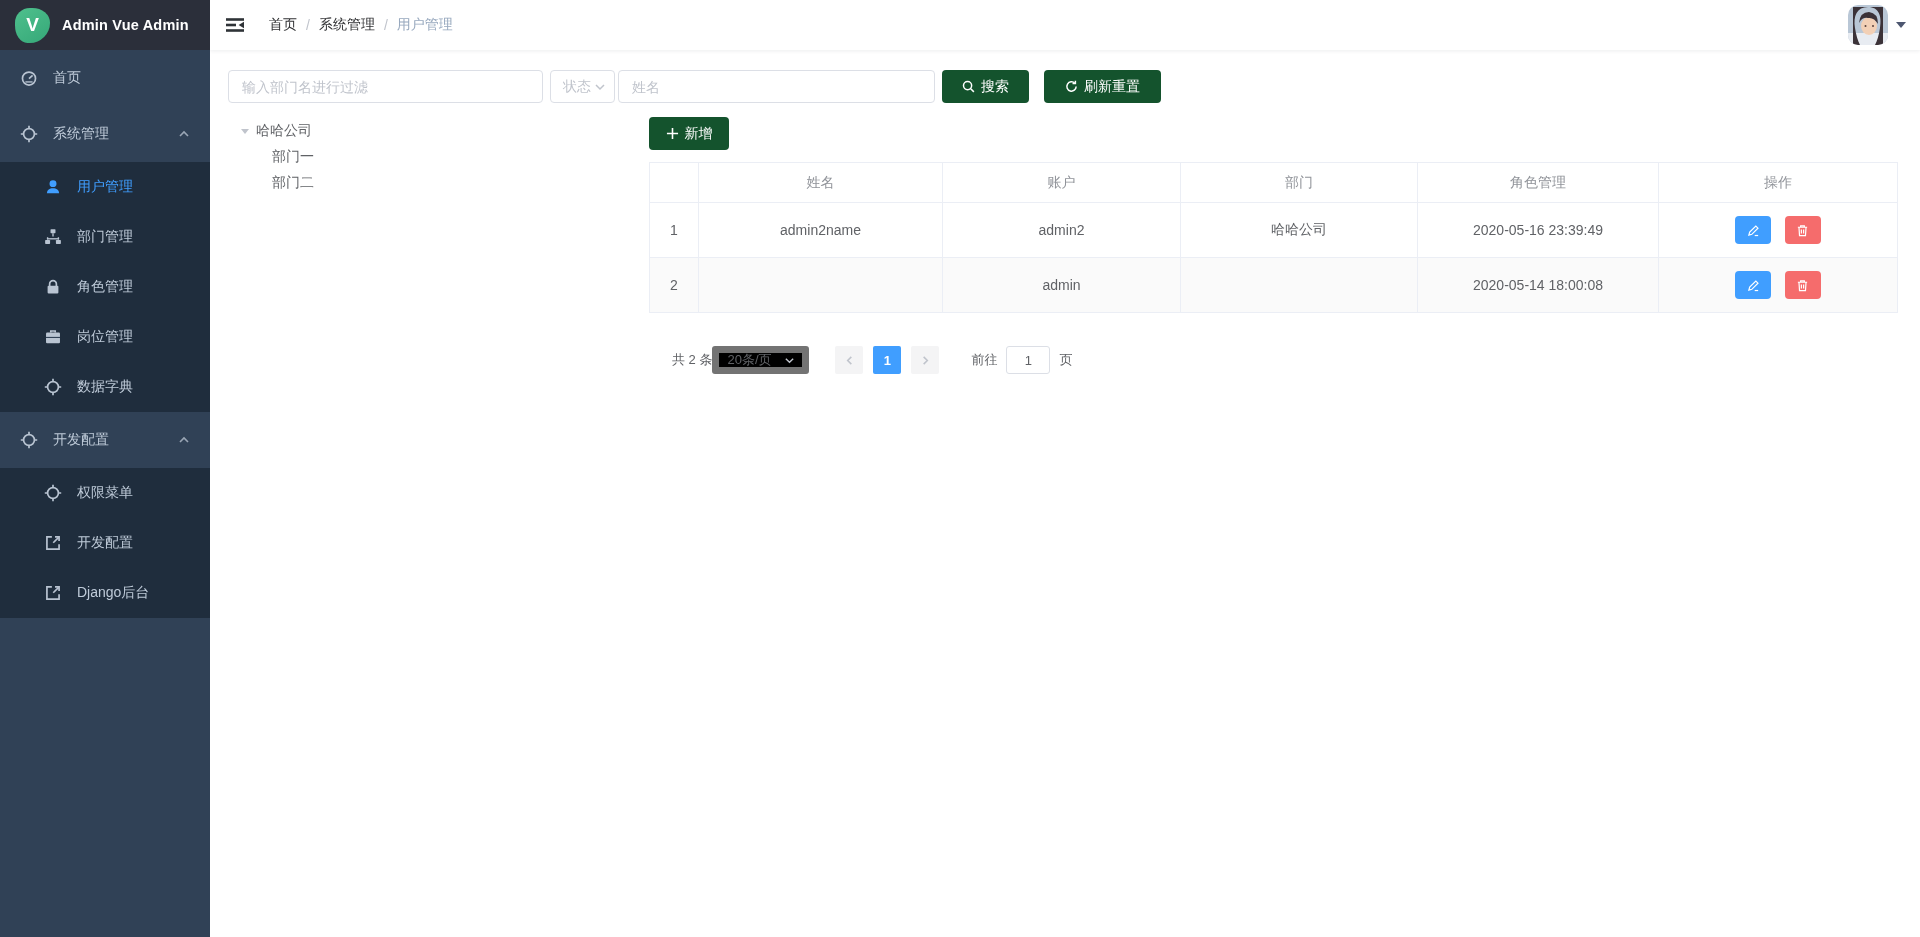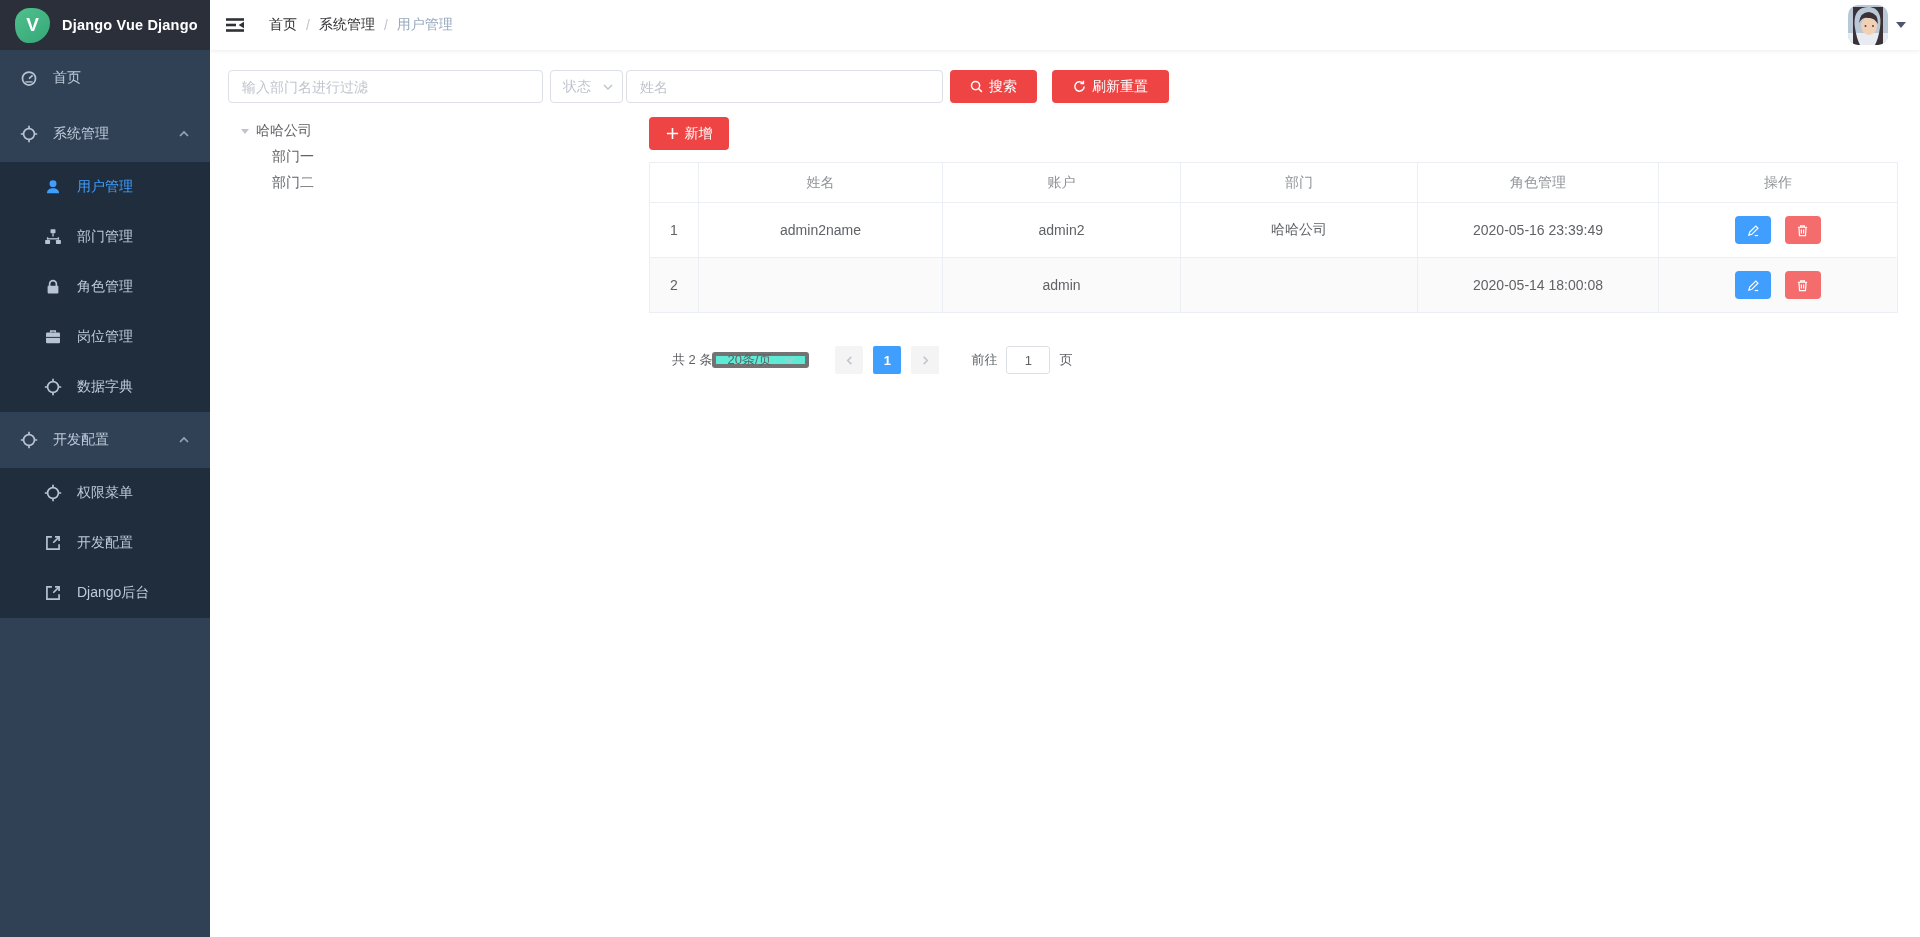--- a/index.html
+++ b/index.html
@@ -38,26 +38,26 @@
     margin-left:8px; margin-top:5px; }
 
   .content { padding:20px 22px 0 18px; }
 
   
   .filter-row { display:flex; align-items:center; }
   .inp { height:33px; border:1px solid #dcdfe6; border-radius:4px; padding:0 13px;
     font-size:14px; color:#606266; outline:none; background:#fff; }
   .inp::placeholder { color:#c0c4cc; }
   .dept-inp { width:315px; margin-right:7px; }
-  .sel { width:73px; height:33px; border:1px solid #dcdfe6; border-radius:4px; margin-right:3px;
+  .sel { width:65px; height:33px; border:1px solid #dcdfe6; border-radius:4px; margin-right:3px;
     display:flex; align-items:center; padding:0 8px 0 12px; cursor:pointer; background:#fff; }
   .sel .sel-txt { color:#c0c4cc; font-size:14px; flex:1; }
   .sel .sel-chev { color:#c0c4cc; width:12px; height:12px; }
   .name-inp { width:317px; margin-right:7px; }
-  .btn { height:33px; background:#ef4444; color:#fff; border:none; border-radius:4px;
+  .btn { height:33px; background:#14532d; color:#fff; border:none; border-radius:4px;
     font-size:14px; display:inline-flex; align-items:center; justify-content:center;
     cursor:pointer; font-family:inherit; }
   .btn svg { margin-right:6px; }
   .btn-search { width:87px; margin-right:15px; }
   .btn-reset { width:117px; }
 
   
   .body-row { display:flex; margin-top:14px; align-items:flex-start; }
   .tree-col { width:421px; flex:none; padding-top:1px; }
   .tree-node { height:26px; display:flex; align-items:center; font-size:14px; color:#606266; cursor:pointer; }
@@ -75,39 +75,39 @@
   .user-table .ac { text-align:center; }
   .user-table tr.striped td { background:#fafafa; }
   .op-btn { width:36px; height:28px; border:none; border-radius:4px; margin:0 5px; cursor:pointer;
     display:inline-flex; align-items:center; justify-content:center; vertical-align:middle; }
   .op-edit { background:#409EFF; }
   .op-del { background:#F56C6C; }
 
   
   .pagination { display:flex; align-items:center; margin:33px 0 0 23px; font-size:13px; color:#606266; }
   .pg-total { margin-right:0; }
-  .pg-size { width:97px; height:16px; border:4px solid #737373; border-radius:3px; margin-right:21px;
-    display:flex; align-items:center; justify-content:center; cursor:pointer; background:#5eead4; }
+  .pg-size { width:97px; height:28px; border:7px solid #737373; border-radius:3px; margin-right:21px;
+    display:flex; align-items:center; justify-content:center; cursor:pointer; background:#000000; }
   .pg-size .sel-txt { color:#606266; font-size:13px; margin-right:12px; }
   .pg-size .sel-chev { color:#c0c4cc; width:11px; height:11px; }
   .pg-btn { width:28px; height:28px; background:#f4f4f5; border-radius:2px; margin:0 5px;
     display:flex; align-items:center; justify-content:center; color:#c0c4cc; cursor:pointer; }
   .pg-page { width:28px; height:28px; border-radius:2px; margin:0 5px; display:flex; align-items:center;
     justify-content:center; background:#409EFF; color:#fff; font-weight:bold; cursor:pointer; }
   .pg-goto { margin-left:27px; }
   .pg-input { width:44px; height:28px; border:1px solid #dcdfe6; border-radius:3px; margin:0 9px;
     text-align:center; font-size:13px; color:#606266; outline:none; }
 </style>
 </head>
 <body>
 
 <aside class="sidebar">
   <div class="logo-bar">
     <div class="logo-mark">V</div>
-    <div class="logo-title">Django Vue Django</div>
+    <div class="logo-title">Admin Vue Admin</div>
   </div>
 
   <nav>
     <div class="nav-item">
       <svg class="mi" viewBox="0 0 16 16" fill="none" stroke="currentColor" stroke-width="1.5">
         <circle cx="8" cy="8.5" r="5.8"></circle>
           <path d="M8 8.5 L11.2 5.6"></path>
           <path d="M4.8 11.5h6.4" stroke-width="1.2"></path>
       </svg>
       <span>首页</span>

